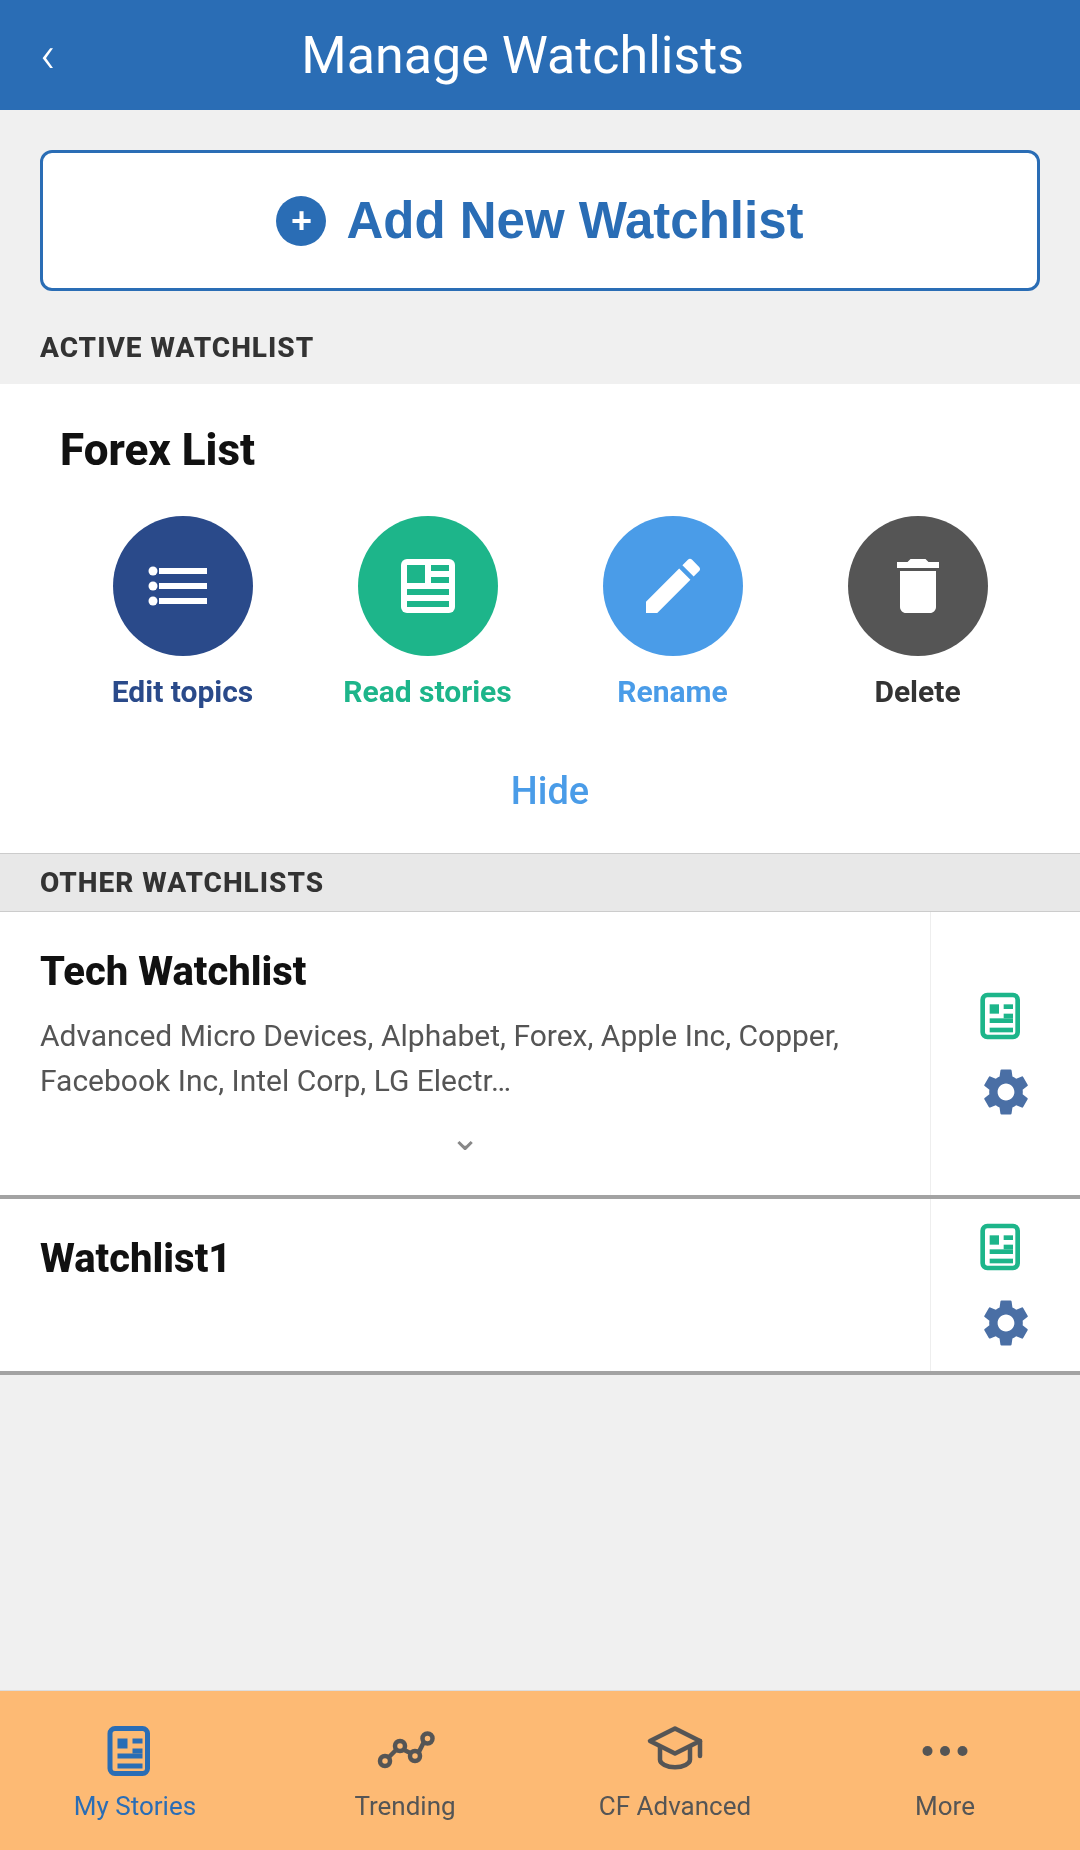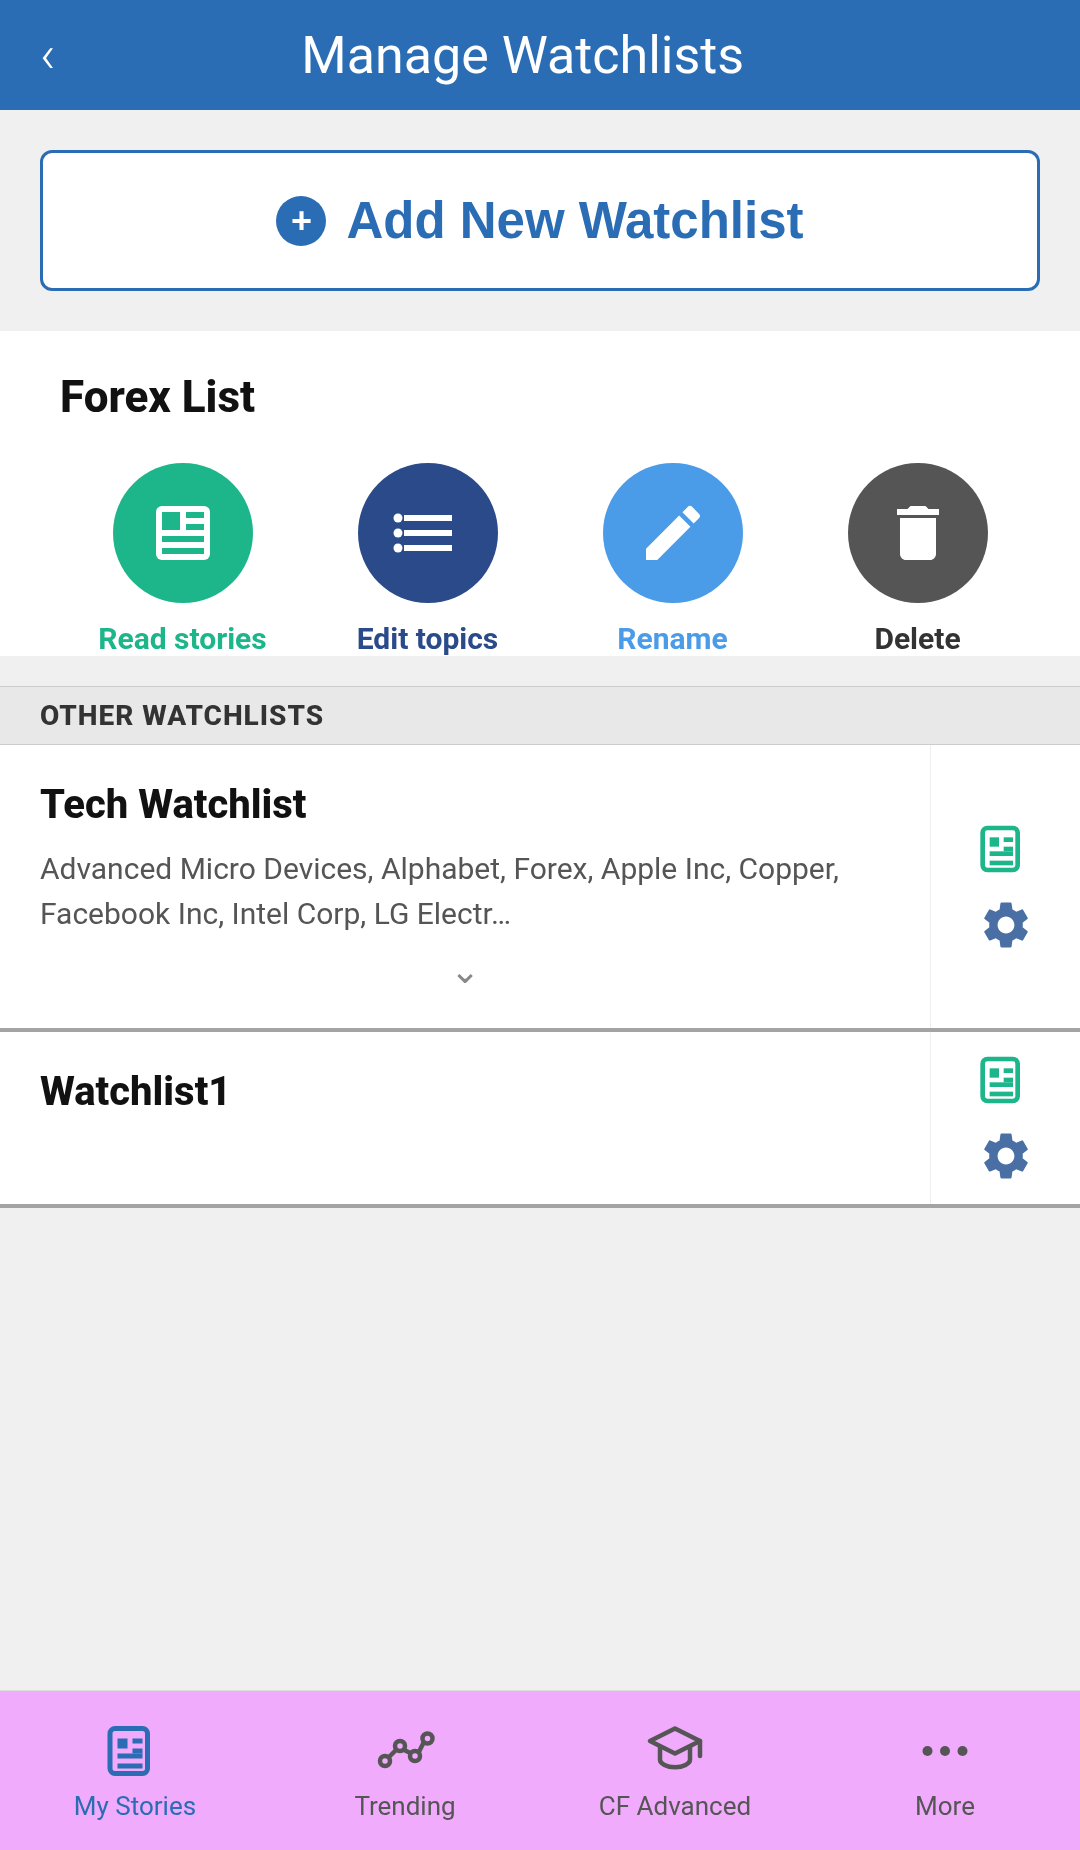--- a/index.html
+++ b/index.html
@@ -218,21 +218,21 @@
       width: 56px;
       height: 56px;
     }
 
     
     .bottom-nav {
       position: fixed;
       bottom: 0;
       left: 0;
       width: 1080px;
-      background: #f0abfc;
+      background: #fdba74;
       border-top: 1px solid #ddd;
       display: flex;
       height: 160px;
     }
     .nav-item {
       flex: 1;
       display: flex;
       flex-direction: column;
       align-items: center;
       justify-content: center;
@@ -260,74 +260,78 @@
   <span class="header-title">Manage Watchlists</span>
 </div>
 
 <div class="content">
 
   <button class="add-watchlist-btn">
     <div class="add-watchlist-plus">+</div>
     <span class="add-watchlist-text">Add New Watchlist</span>
   </button>
 
+  <div class="section-label">ACTIVE WATCHLIST</div>
 
   <div class="active-watchlist-card">
     <div class="watchlist-name">Forex List</div>
 
     <div class="actions-row">
+
+      <div class="action-item">
+        <div class="action-circle dark-blue">
+          <svg viewBox="0 0 24 24" xmlns="http://www.w3.org/2000/svg">
+            <rect x="4" y="6" width="16" height="2" fill="white"></rect>
+            <rect x="4" y="11" width="16" height="2" fill="white"></rect>
+            <rect x="4" y="16" width="16" height="2" fill="white"></rect>
+            <circle cx="2" cy="7" r="1.5" fill="white"></circle>
+            <circle cx="2" cy="12" r="1.5" fill="white"></circle>
+            <circle cx="2" cy="17" r="1.5" fill="white"></circle>
+          </svg>
+        </div>
+        <span class="action-label dark-blue">Edit topics</span>
+      </div>
 
       <div class="action-item">
         <div class="action-circle green">
           <svg viewBox="0 0 24 24" xmlns="http://www.w3.org/2000/svg">
             <rect x="3" y="3" width="18" height="18" rx="2" fill="white"></rect>
             <rect x="5" y="5" width="6" height="6" fill="#1db58a"></rect>
             <rect x="13" y="5" width="6" height="2" fill="#1db58a"></rect>
             <rect x="13" y="9" width="6" height="2" fill="#1db58a"></rect>
             <rect x="5" y="13" width="14" height="2" fill="#1db58a"></rect>
             <rect x="5" y="17" width="14" height="2" fill="#1db58a"></rect>
           </svg>
         </div>
         <span class="action-label green">Read stories</span>
       </div>
 
       <div class="action-item">
-        <div class="action-circle dark-blue">
-          <svg viewBox="0 0 24 24" xmlns="http://www.w3.org/2000/svg">
-            <rect x="4" y="6" width="16" height="2" fill="white"></rect>
-            <rect x="4" y="11" width="16" height="2" fill="white"></rect>
-            <rect x="4" y="16" width="16" height="2" fill="white"></rect>
-            <circle cx="2" cy="7" r="1.5" fill="white"></circle>
-            <circle cx="2" cy="12" r="1.5" fill="white"></circle>
-            <circle cx="2" cy="17" r="1.5" fill="white"></circle>
-          </svg>
-        </div>
-        <span class="action-label dark-blue">Edit topics</span>
-      </div>
-
-      <div class="action-item">
         <div class="action-circle light-blue">
           <svg viewBox="0 0 24 24" xmlns="http://www.w3.org/2000/svg">
             <path d="M3 17.25V21h3.75L17.81 9.94l-3.75-3.75L3 17.25zM20.71 7.04c.39-.39.39-1.02 0-1.41l-2.34-2.34a1 1 0 0 0-1.41 0l-1.83 1.83 3.75 3.75 1.83-1.83z" fill="white"></path>
           </svg>
         </div>
         <span class="action-label light-blue">Rename</span>
       </div>
 
       <div class="action-item">
         <div class="action-circle dark-gray">
           <svg viewBox="0 0 24 24" xmlns="http://www.w3.org/2000/svg">
             <path d="M6 19c0 1.1.9 2 2 2h8c1.1 0 2-.9 2-2V7H6v12zM19 4h-3.5l-1-1h-5l-1 1H5v2h14V4z" fill="white"></path>
           </svg>
         </div>
         <span class="action-label dark-gray">Delete</span>
       </div>
 
     </div>
 
+    <div class="hide-btn">
+      <span class="hide-btn-text">Hide</span>
+    </div>
   </div>
 
   <div class="other-section">
     <span class="section-label" style="margin-bottom:0;padding:0;">OTHER WATCHLISTS</span>
   </div>
 
   <div class="watchlist-row">
     <div class="watchlist-row-left">
       <div class="watchlist-row-name">Tech Watchlist</div>
       <div class="watchlist-row-items">Advanced Micro Devices, Alphabet, Forex, Apple Inc, Copper, Facebook Inc, Intel Corp, LG Electr…</div>

